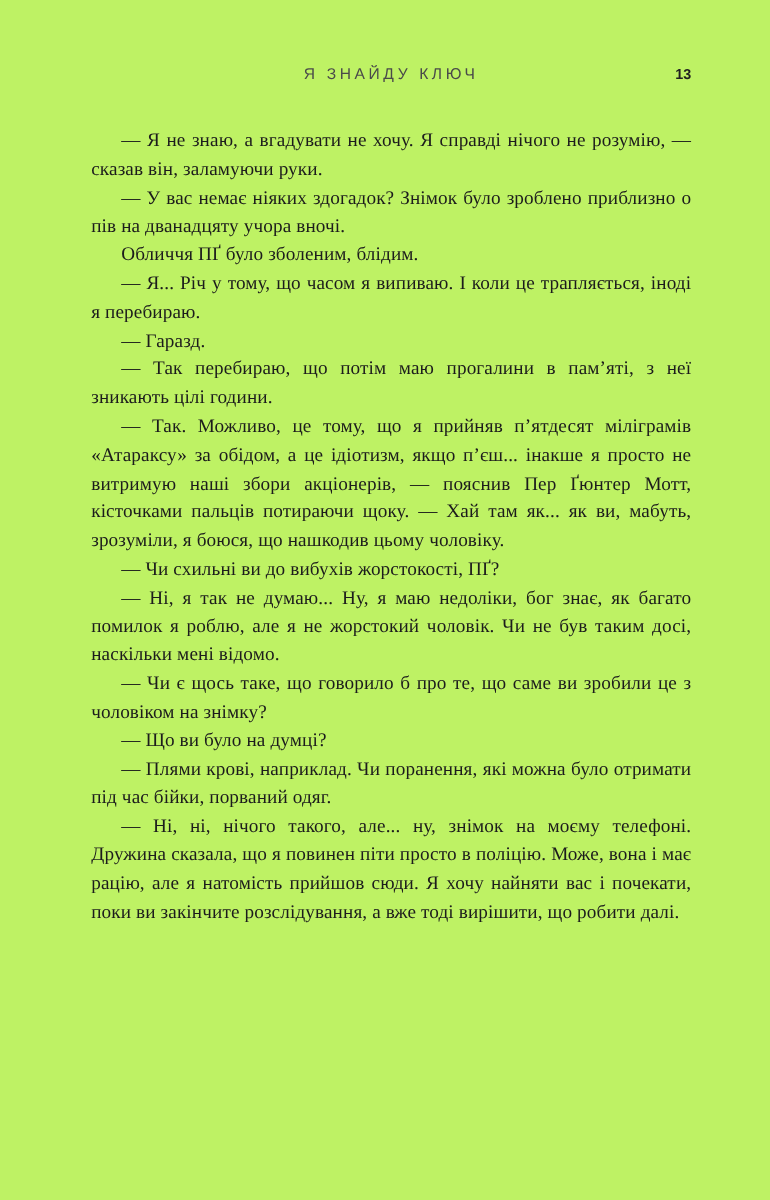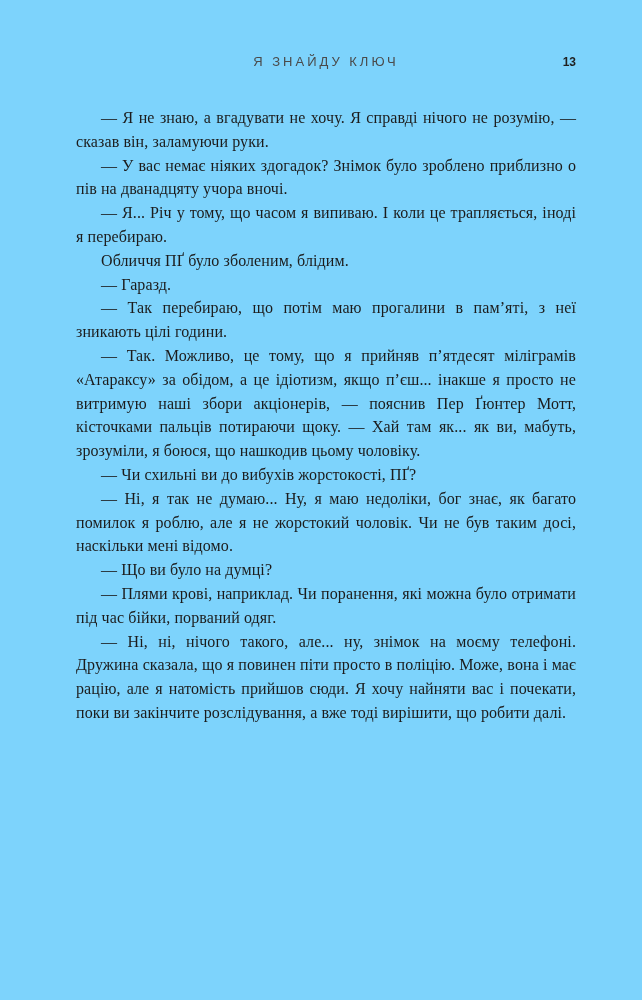--- a/index.html
+++ b/index.html
@@ -4,21 +4,21 @@
 <style>
   html, body {
     margin: 0;
     padding: 0;
     background: #ffffff;
   }
   .page {
     position: relative;
     width: 642px;
     height: 1000px;
-    background: #7dd3fc;
+    background: #bef264;
     overflow: hidden;
     font-family: "Liberation Serif", serif;
   }
   .running-head {
     position: absolute;
     top: 52px;
     left: 76px;
     width: 500px;
     height: 20px;
   }
@@ -65,25 +65,26 @@
 <div class="page">
 
   <div class="running-head">
     <span class="running-title">Я ЗНАЙДУ КЛЮЧ</span>
     <span class="page-number">13</span>
   </div>
 
   <div class="body-text">
     <p>— Я не знаю, а вгадувати не хочу. Я справді нічого не розумію, — сказав він, заламуючи руки.</p>
     <p>— У вас немає ніяких здогадок? Знімок було зроблено приблизно о пів на дванадцяту учора вночі.</p>
+    <p>Обличчя ПҐ було зболеним, блідим.</p>
     <p>— Я... Річ у тому, що часом я випиваю. І коли це трапляється, іноді я перебираю.</p>
-    <p>Обличчя ПҐ було зболеним, блідим.</p>
     <p>— Гаразд.</p>
     <p>— Так перебираю, що потім маю прогалини в пам’яті, з неї зникають цілі години.</p>
     <p>— Так. Можливо, це тому, що я прийняв п’ятдесят міліграмів «Атараксу» за обідом, а це ідіотизм, якщо п’єш... інакше я просто не витримую наші збори акціонерів, — пояснив Пер Ґюнтер Мотт, кісточками пальців потираючи щоку. — Хай там як... як ви, мабуть, зрозуміли, я боюся, що нашкодив цьому чоловіку.</p>
     <p>— Чи схильні ви до вибухів жорстокості, ПҐ?</p>
     <p>— Ні, я так не думаю... Ну, я маю недоліки, бог знає, як багато помилок я роблю, але я не жорстокий чоловік. Чи не був таким досі, наскільки мені відомо.</p>
+    <p>— Чи є щось таке, що говорило б про те, що саме ви зробили це з чоловіком на знімку?</p>
     <p>— Що ви було на думці?</p>
     <p>— Плями крові, наприклад. Чи поранення, які можна було отримати під час бійки, порваний одяг.</p>
     <p>— Ні, ні, нічого такого, але... ну, знімок на моєму телефоні. Дружина сказала, що я повинен піти просто в поліцію. Може, вона і має рацію, але я натомість прийшов сюди. Я хочу найняти вас і почекати, поки ви закінчите розслідування, а вже тоді вирішити, що робити далі.</p>
   </div>
 
 </div>
 
 </body></html>

